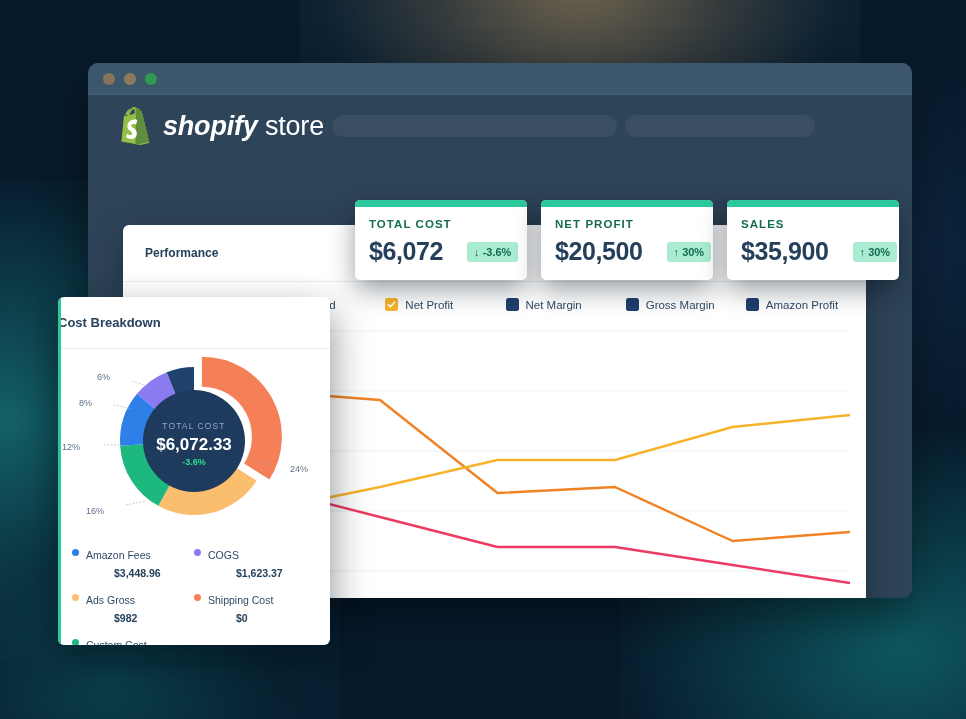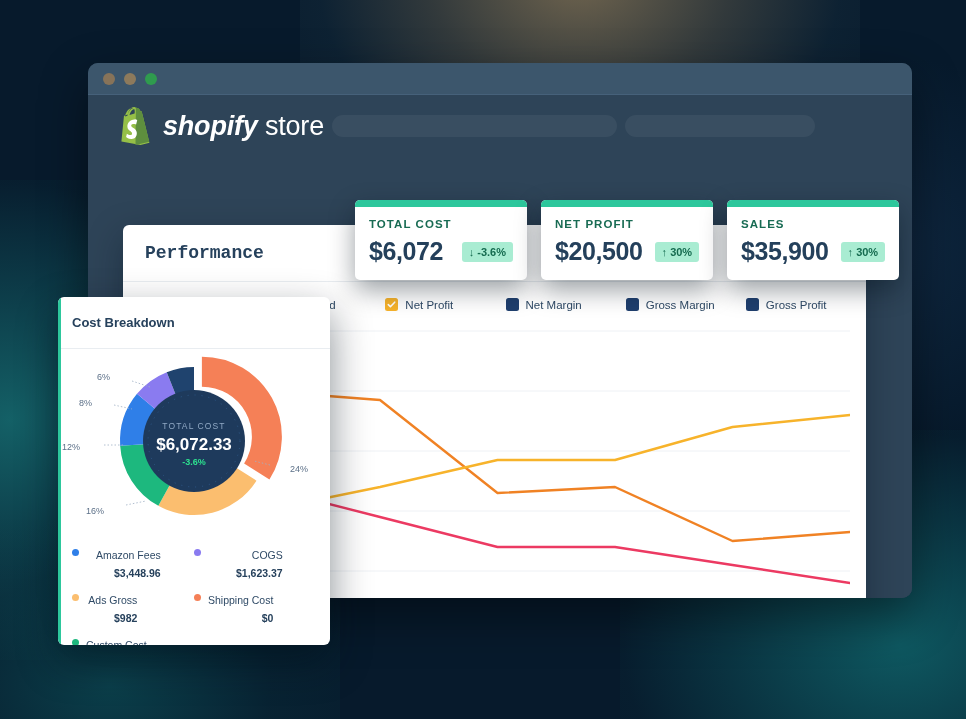--- a/index.html
+++ b/index.html
@@ -145,21 +145,21 @@
     font-size: 11.5px;
     font-weight: 700;
     letter-spacing: 1.05px;
     color: #186b53;
     text-transform: uppercase;
   }
   .kpi-valrow {
     display: flex;
     align-items: center;
     justify-content: space-between;
-    gap: 12px;
+    gap: 24px;
     margin-top: 7px;
   }
   .kpi-value {
     font-size: 25px;
     font-weight: 700;
     color: #24405b;
     letter-spacing: -0.4px;
     white-space: nowrap;
   }
   .kpi-badge {
@@ -183,24 +183,23 @@
     overflow: hidden;
   }
   .panel-head {
     height: 57px;
     display: flex;
     align-items: center;
     padding-left: 22px;
     border-bottom: 1px solid #e9edf1;
   }
   .panel-title {
-    font-size: 18px;
+    font-size: 12px;
     font-weight: 700;
     color: #26415c;
-    font-family: Liberation Mono, monospace;
   }
 
   .legend-row {
     display: flex;
     align-items: center;
     padding: 16px 0 12px 22px;
     gap: 0;
   }
   .legend-item {
     display: flex;
@@ -245,38 +244,36 @@
     content: "";
     position: absolute;
     left: 0; top: 0; bottom: 0;
     width: 3px;
     background: #2dc79c;
   }
   .cb-head {
     height: 52px;
     display: flex;
     align-items: center;
-    padding-left: 14px;
     border-bottom: 1px solid #e9edf1;
   }
   .cb-title { font-size: 13px; font-weight: 700; color: #26415c; }
 
   .donut-wrap {
     position: relative;
     height: 182px;
     margin-top: 4px;
   }
   .donut-svg { display: block; margin: 0 auto; }
 
   .cb-legend {
     display: flex;
     flex-wrap: wrap;
     padding: 10px 14px 0 14px;
     row-gap: 9px;
-    text-align: right;
   }
   .cb-leg-item {
     width: 50%;
     display: flex;
     gap: 7px;
     align-items: flex-start;
   }
   .cb-dot {
     width: 7px; height: 7px;
     border-radius: 50%;
@@ -367,21 +364,21 @@
             <div class="legend-item">
               <span class="legend-box" style="background: rgb(31, 63, 110);"></span>
               <span class="legend-label">Net Margin</span>
             </div>
             <div class="legend-item">
               <span class="legend-box" style="background: rgb(31, 63, 110);"></span>
               <span class="legend-label">Gross Margin</span>
             </div>
             <div class="legend-item">
               <span class="legend-box" style="background: rgb(31, 63, 110);"></span>
-              <span class="legend-label">Gross Profit</span>
+              <span class="legend-label">Amazon Profit</span>
             </div>
           </div>
 
         <div class="chart-area">
           <svg class="chart-svg" id="line-chart" viewBox="0 0 705 318" preserveAspectRatio="none">
               <line x1="0" y1="8.0" x2="705" y2="8.0" stroke="#eef1f5" stroke-width="1"></line>
               <line x1="0" y1="68.0" x2="705" y2="68.0" stroke="#eef1f5" stroke-width="1"></line>
               <line x1="0" y1="128.0" x2="705" y2="128.0" stroke="#eef1f5" stroke-width="1"></line>
               <line x1="0" y1="188.0" x2="705" y2="188.0" stroke="#eef1f5" stroke-width="1"></line>
               <line x1="0" y1="248.0" x2="705" y2="248.0" stroke="#eef1f5" stroke-width="1"></line>

